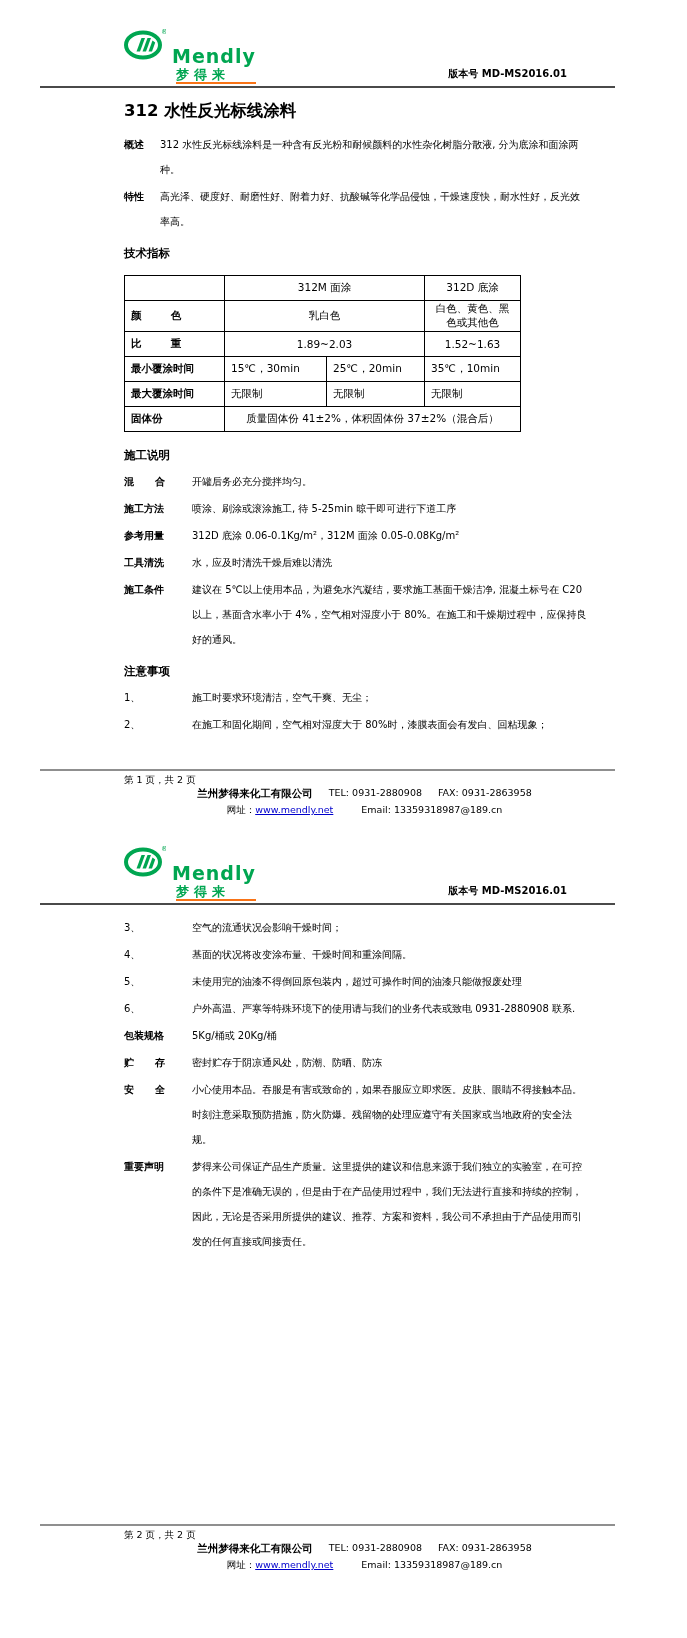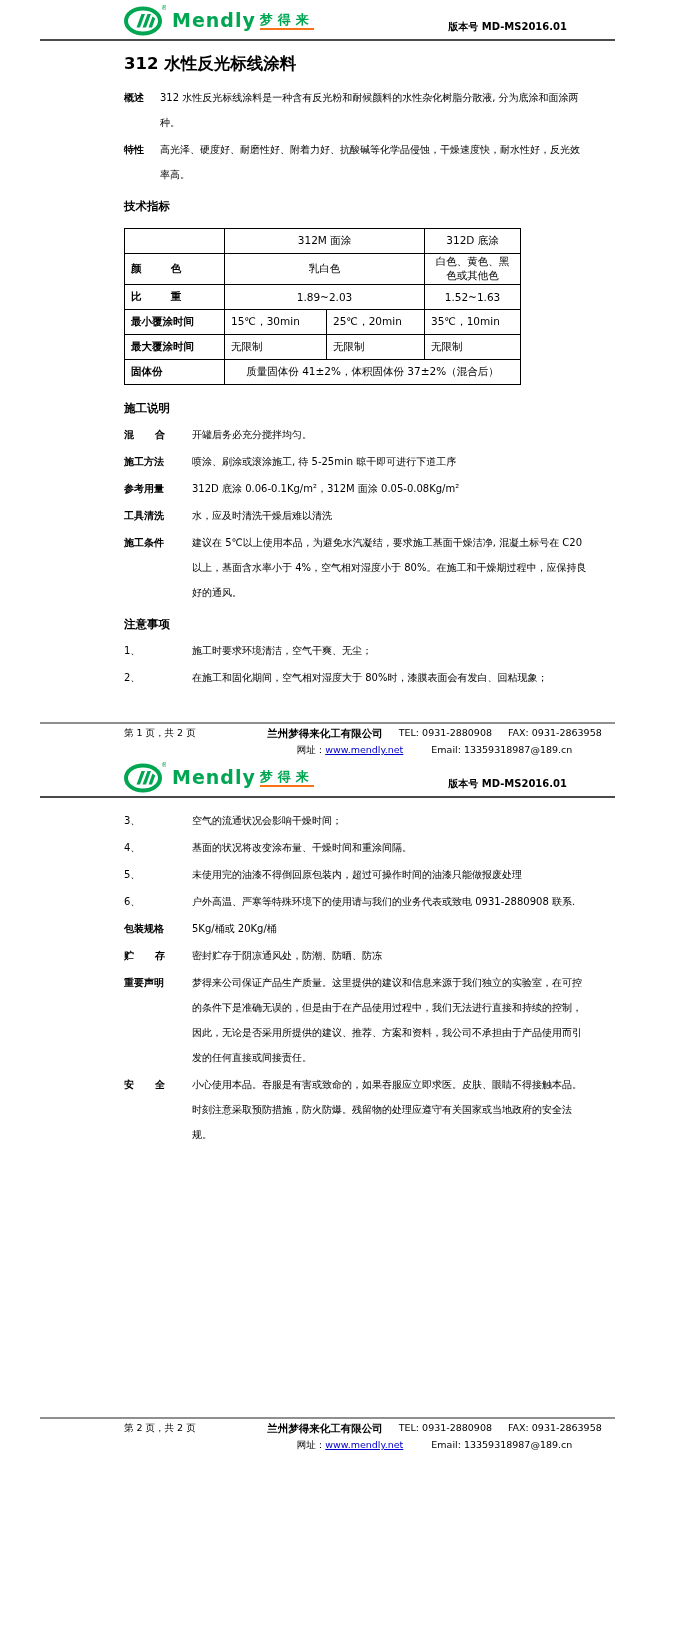--- a/index.html
+++ b/index.html
@@ -13,21 +13,21 @@
     position: relative;
   }
   .sheet { width: 575px; margin-left: 40px; }
 
   
   .page-header {
     display: flex; justify-content: space-between; align-items: flex-end;
     padding: 3px 48px 2px 84px;
   }
   .logo { display: flex; align-items: center; gap: 6px; }
-  .logo-text { display: flex; line-height: 1; }
+  .logo-text { display: flex; flex-direction: column; line-height: 1; margin-top: 44px; }
   .logo-en { color: #00A651; font-weight: bold; font-size: 19px; letter-spacing: 1px; }
   .logo-cn { color: #00A651; font-weight: bold; font-size: 13px; letter-spacing: 5px; margin-top: 2px; margin-left: 4px; border-bottom: 2px solid #f97316; padding-bottom: 1px; }
   .version { font-size: 10px; padding-bottom: 3px; font-weight: bold; }
 
   .hr-dark  { border-top: 2px solid #4a4a4a; }
   .hr-gray  { border-top: 2px solid #8f8f8f; }
 
   .title {
     font-size: 16.5px; font-weight: bold;
     margin: 12px 26px 10px 84px;
@@ -57,21 +57,21 @@
   table.tech td {
     border: 1px solid #000;
     height: 22px; padding: 1px 6px;
     text-align: center;
   }
   table.tech td.lbl { text-align: left; font-weight: bold; white-space: pre; }
   table.tech td.lft { text-align: left; }
 
   
   .page-footer { margin-top: 6px; }
-  .footer-cols { display: flex; padding: 3px 10px 0 84px; font-size: 9.5px; }
+  .footer-cols { display: flex; padding: 3px 10px 0 84px; font-size: 9.5px; flex-direction: column; }
   .f-page { width: 140px; }
   .f-info { flex: 1; text-align: right; }
   .f-line1 { display: flex; justify-content: center; gap: 16px; }
   .f-line2 { display: flex; justify-content: center; gap: 28px; margin-top: 3px; }
   .f-company { font-weight: bold; font-size: 10.5px; }
   a.link { color: #0000cc; text-decoration: underline; }
 
   .gap-small { height: 8px; }
   .gap-page-end { height: 24px; }
   .spacer-bottom { height: 262px; }
@@ -253,26 +253,26 @@
 
     <div class="prow">
       <span class="plabel">包装规格</span>
       <span>5Kg/桶或 20Kg/桶</span>
     </div>
     <div class="prow">
       <span class="plabel">贮      存</span>
       <span>密封贮存于阴凉通风处，防潮、防晒、防冻</span>
     </div>
     <div class="prow">
+      <span class="plabel">安      全</span>
+      <span>小心使用本品。吞服是有害或致命的，如果吞服应立即求医。皮肤、眼睛不得接触本品。时刻注意采取预防措施，防火防爆。残留物的处理应遵守有关国家或当地政府的安全法规。</span>
+    </div>
+    <div class="prow">
       <span class="plabel">重要声明</span>
       <span>梦得来公司保证产品生产质量。这里提供的建议和信息来源于我们独立的实验室，在可控的条件下是准确无误的，但是由于在产品使用过程中，我们无法进行直接和持续的控制，因此，无论是否采用所提供的建议、推荐、方案和资料，我公司不承担由于产品使用而引发的任何直接或间接责任。</span>
-    </div>
-    <div class="prow">
-      <span class="plabel">安      全</span>
-      <span>小心使用本品。吞服是有害或致命的，如果吞服应立即求医。皮肤、眼睛不得接触本品。时刻注意采取预防措施，防火防爆。残留物的处理应遵守有关国家或当地政府的安全法规。</span>
     </div>
 
     <div class="spacer-bottom"></div>
 
     <footer class="page-footer">
       <div class="hr-gray"></div>
       <div class="footer-cols">
         <span class="f-page">第 2 页，共 2 页</span>
         <div class="f-info">
           <div class="f-line1">

